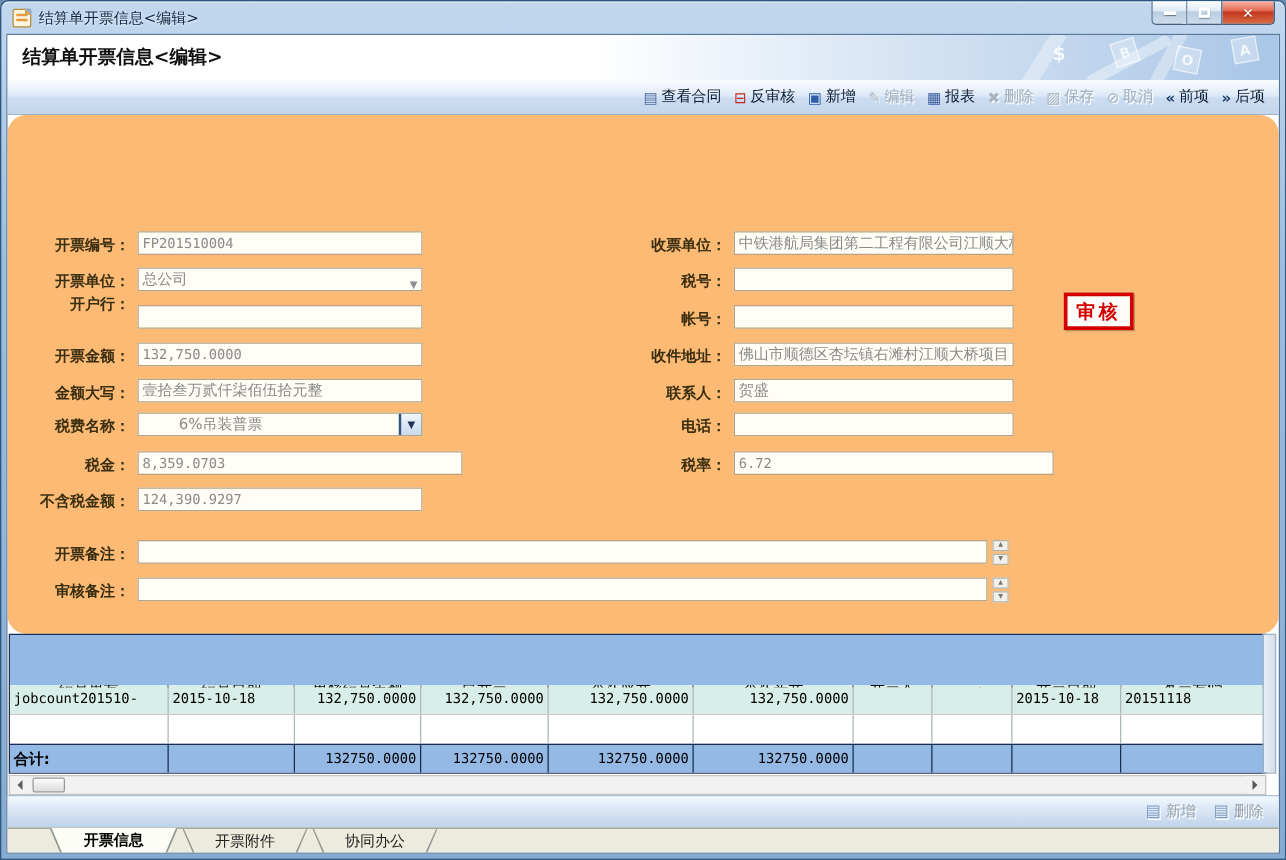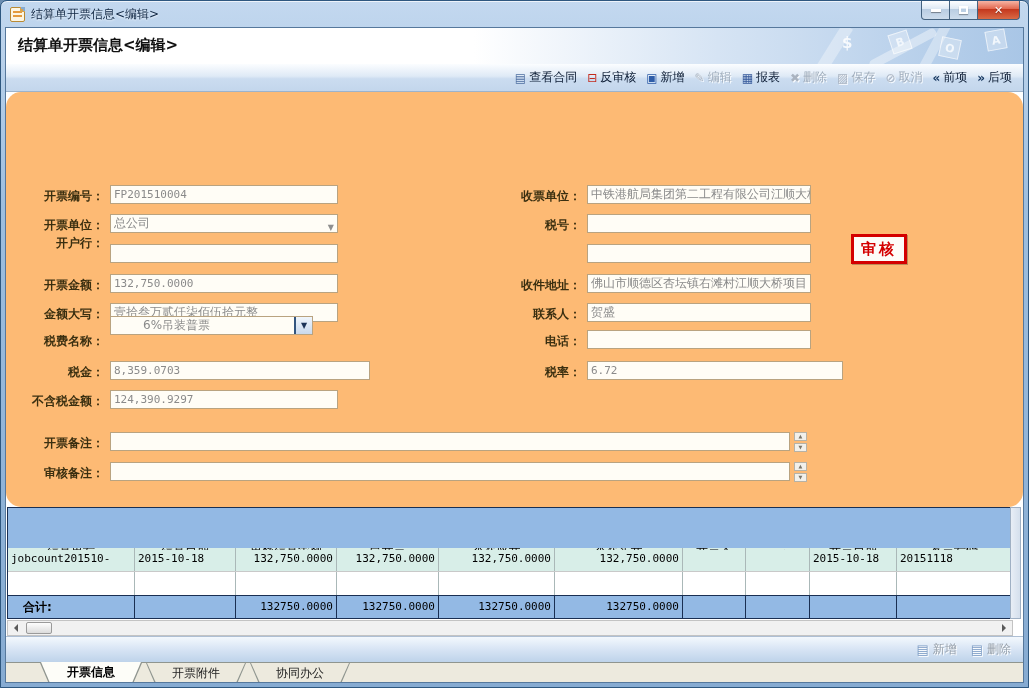--- a/index.html
+++ b/index.html
@@ -94,21 +94,21 @@
   .thead { background:#93b9e4; height:40px; }
   .thead > div { border-right:1px solid #1a2f52; display:flex; align-items:center;
     justify-content:center; text-align:center; line-height:14px;margin-top:40px; }
   .tdata { background:#d8eee8; height:23px; }
   .tempty { background:#fff; height:24px; border-top:1px solid #c9c9c9; }
   .tdata > div, .tempty > div { border-right:1px solid #aab8b8;
     font-family:"DejaVu Sans Mono","Liberation Mono",monospace; font-size:11px; line-height:20px; }
   .ttotal { background:#93b9e4; height:23px; border-top:1px solid #1a2f52; }
   .ttotal > div { border-right:1px solid #1a2f52;
     font-family:"DejaVu Sans Mono","Liberation Mono",monospace; font-size:11px; line-height:20px; }
-  .ttotal > div.lab { font-family:"DejaVu Sans","Liberation Sans",sans-serif; font-size:12px; font-weight:bold;margin-left:12px; }
+  .ttotal > div.lab { font-family:"DejaVu Sans","Liberation Sans",sans-serif; font-size:12px; font-weight:bold; }
   .ar { text-align:right; } .al { text-align:left; }
 
   
   .vscroll { position:absolute; right:2px; top:479px; width:11px; height:112px;
     background:linear-gradient(90deg,#e8eef6,#d4dfec); border:1px solid #9fb0c4; }
   .hscroll { position:absolute; left:1px; top:592px; width:1006px; height:16px;
     background:#f1f1f1; border:1px solid #c3c3c3; }
   .harrow { position:absolute; top:0; width:16px; height:14px; background:#f1f1f1;
     display:flex; align-items:center; justify-content:center; }
   .tri-l { width:0; height:0; border:4px solid transparent; border-right-color:#5a5a5a; border-left:none; }
@@ -229,37 +229,38 @@
       <div class="flabel" style="left:0; top:142px; width:98px;">开户行：</div>
       <div class="ffield" style="left:104px; top:152px; width:228px;"></div>
 
       <div class="flabel" style="left:0; top:184px; width:98px;">开票金额：</div>
       <div class="ffield" style="left:104px; top:182px; width:228px;">132,750.0000</div>
 
       <div class="flabel" style="left:0; top:213px; width:98px;">金额大写：</div>
       <div class="ffield cn" style="left:104px; top:211px; width:228px;">壹拾叁万贰仟柒佰伍拾元整</div>
 
       <div class="flabel" style="left:0; top:240px; width:98px;padding-left:21px;">税费名称：</div>
-      <div class="ffield cn" style="left:104px; top:224px; width:203px;padding-left:32px;">
+      <div class="ffield cn" style="left:104px; top:238px; width:228px;padding-left:32px;">
         <span>6%吊装普票</span>
         <span class="combo-btn">▼</span>
       </div>
 
       <div class="flabel" style="left:0; top:271px; width:98px;">税金：</div>
       <div class="ffield" style="left:104px; top:269px; width:260px;">8,359.0703</div>
 
       <div class="flabel" style="left:0; top:300px; width:98px;">不含税金额：</div>
       <div class="ffield" style="left:104px; top:298px; width:228px;">124,390.9297</div>
 
       <div class="flabel" style="left:400px; top:95px; width:175px;">收票单位：</div>
       <div class="ffield cn" style="left:581px; top:93px; width:224px;">中铁港航局集团第二工程有限公司江顺大桥</div>
 
       <div class="flabel" style="left:400px; top:124px; width:175px;">税号：</div>
       <div class="ffield" style="left:581px; top:122px; width:224px;"></div>
 
+      <div class="flabel" style="left:400px; top:154px; width:175px;">帐号：</div>
       <div class="ffield" style="left:581px; top:152px; width:224px;"></div>
 
       <div class="flabel" style="left:400px; top:184px; width:175px;">收件地址：</div>
       <div class="ffield cn" style="left:581px; top:182px; width:224px;">佛山市顺德区杏坛镇右滩村江顺大桥项目</div>
 
       <div class="flabel" style="left:400px; top:213px; width:175px;">联系人：</div>
       <div class="ffield cn" style="left:581px; top:211px; width:224px;">贺盛</div>
 
       <div class="flabel" style="left:400px; top:240px; width:175px;">电话：</div>
       <div class="ffield" style="left:581px; top:238px; width:224px;"></div>

